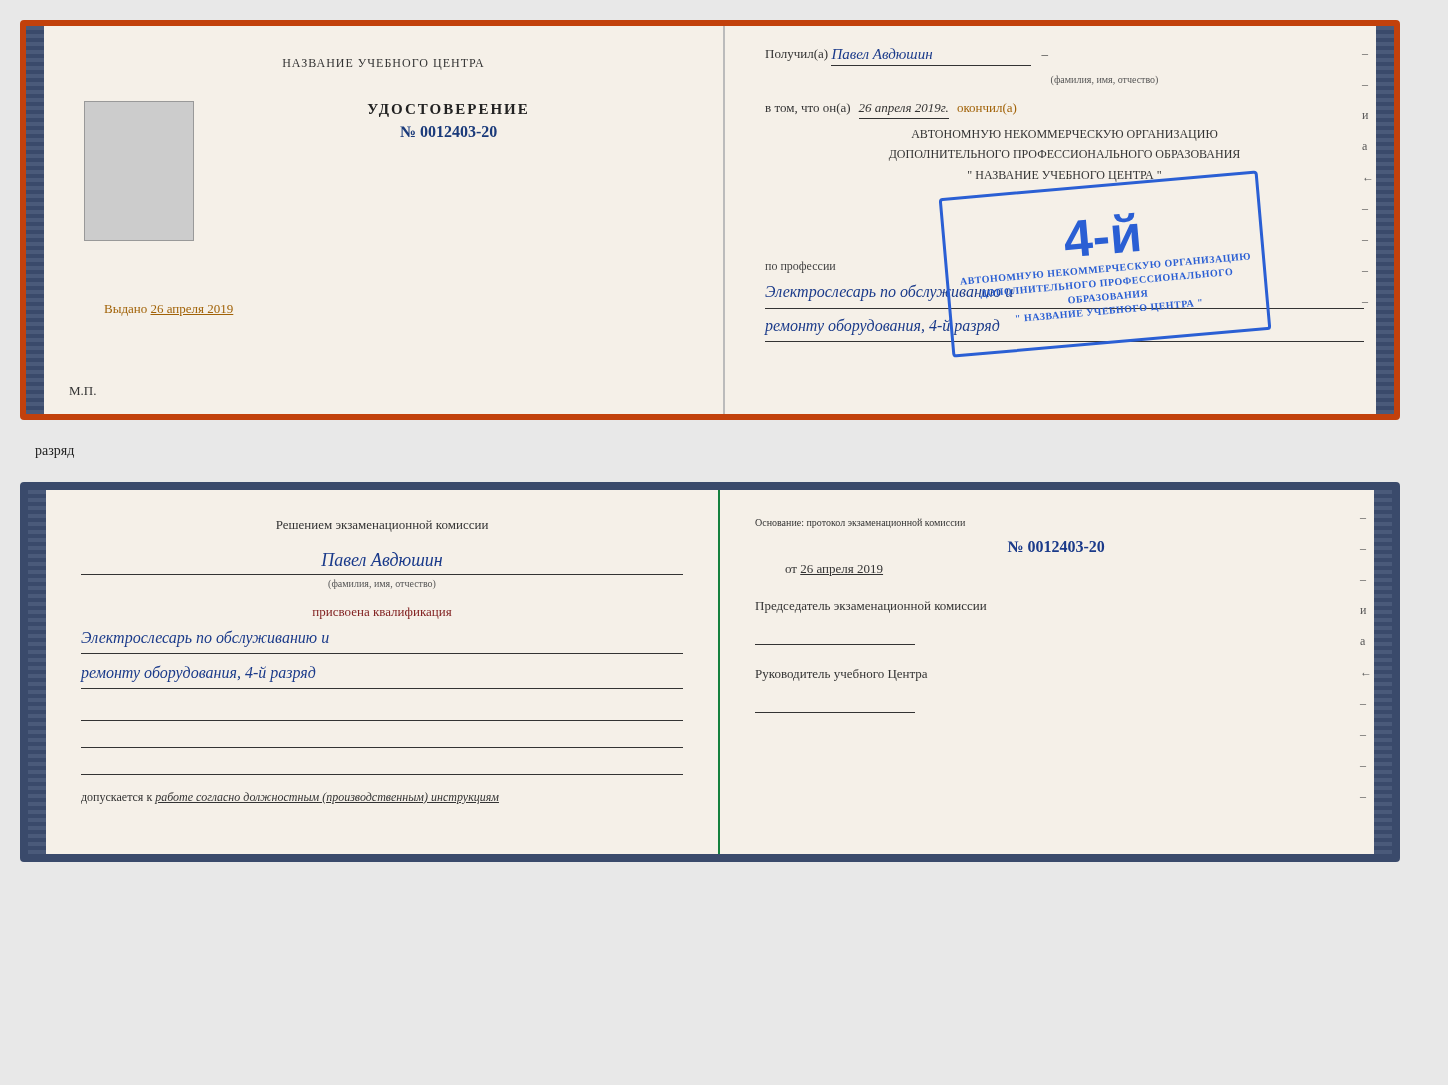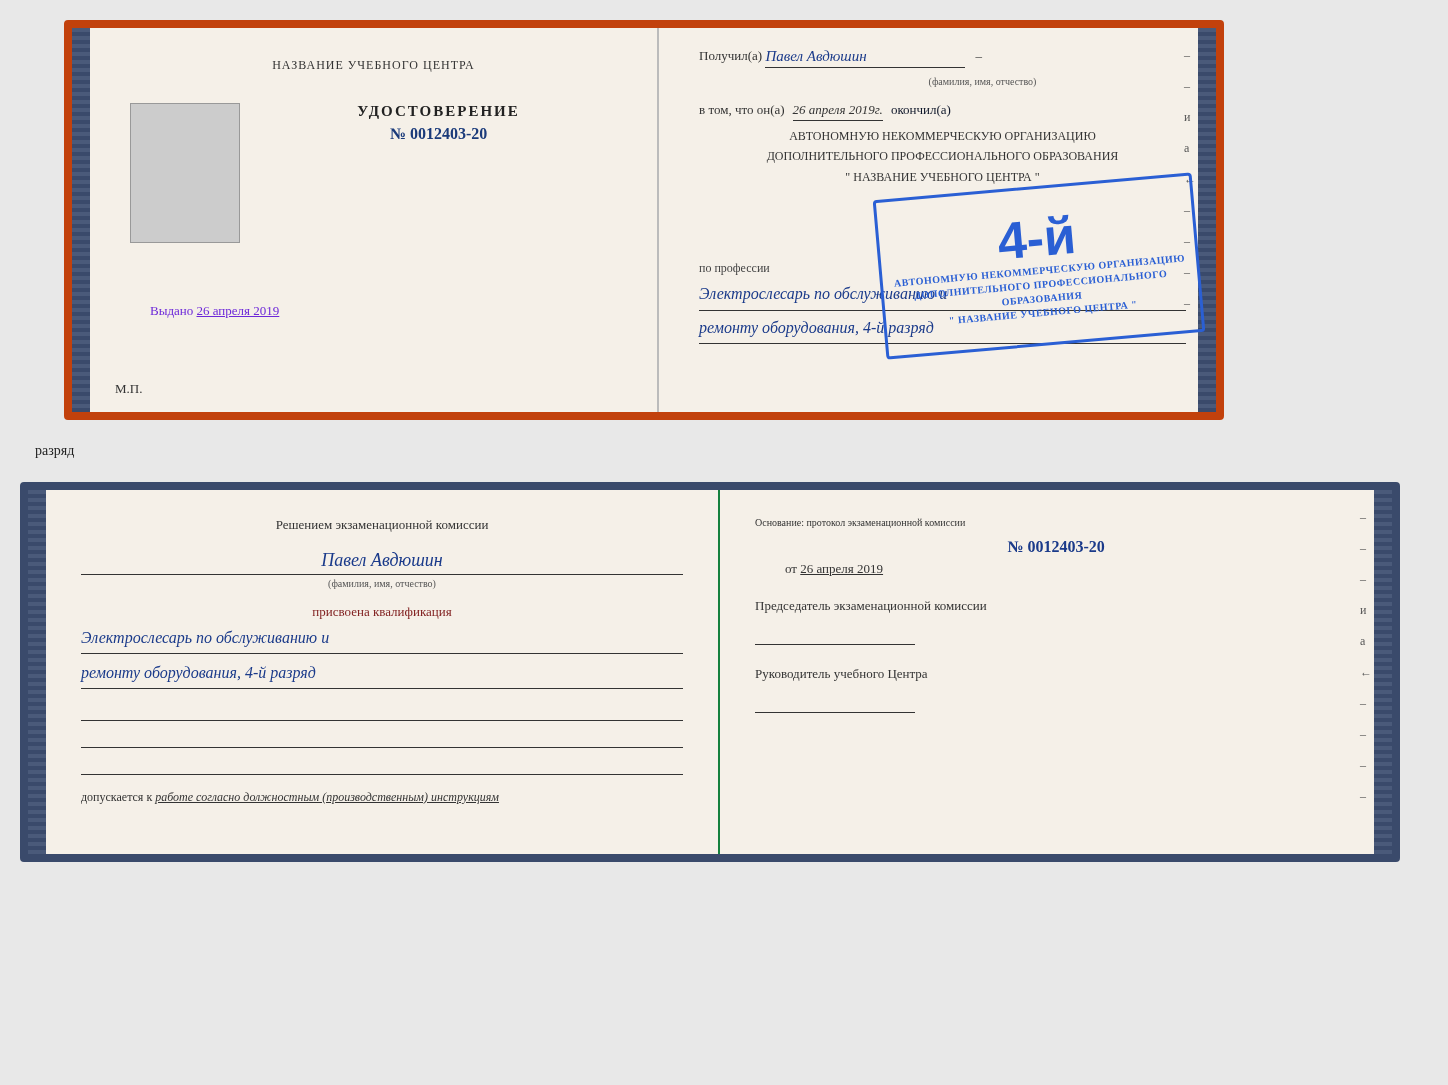--- a/index.html
+++ b/index.html
@@ -14,26 +14,25 @@
     .page-wrapper {
       display: flex;
       flex-direction: column;
       gap: 18px;
     }
 
     
     .document-top {
       display: flex;
       background: #f5f0e8;
-      border: 8px solid #c2410c;
+      border: 6px solid #c2410c;
       border-radius: 4px;
-      width: 1160px;
+      width: 1380px;
       min-height: 400px;
       position: relative;
-      margin-left: 44px;
     }
 
     .doc-spine {
       width: 18px;
       background: repeating-linear-gradient(
         180deg,
         #4a5a7a 0px, #4a5a7a 4px,
         #3a4a6b 4px, #3a4a6b 8px
       );
       flex-shrink: 0;
@@ -116,21 +115,21 @@
       font-size: 16px;
       color: #1a3a7a;
       font-weight: bold;
       text-align: center;
       margin-top: 5px;
     }
 
     .cert-issued-line {
       margin-top: 40px;
       font-size: 13px;
-      color: #6d28d9;
+      color: #a16207;
       width: 100%;
       text-align: left;
       padding-left: 20px;
     }
 
     .cert-issued-line .underline-text {
       text-decoration: underline;
       text-decoration-style: solid;
     }
 
@@ -183,21 +182,21 @@
     .vtom-date {
       font-size: 13px;
       font-style: italic;
       color: #333;
       border-bottom: 1px solid #333;
       padding-bottom: 2px;
     }
 
     .vtom-okn {
       font-size: 13px;
-      color: #0f172a;
+      color: #a16207;
     }
 
     
     .stamp-overlay {
       position: absolute;
       top: 60px;
       left: 180px;
       width: 320px;
       height: 160px;
       border: 3px solid #2a5fd4;

